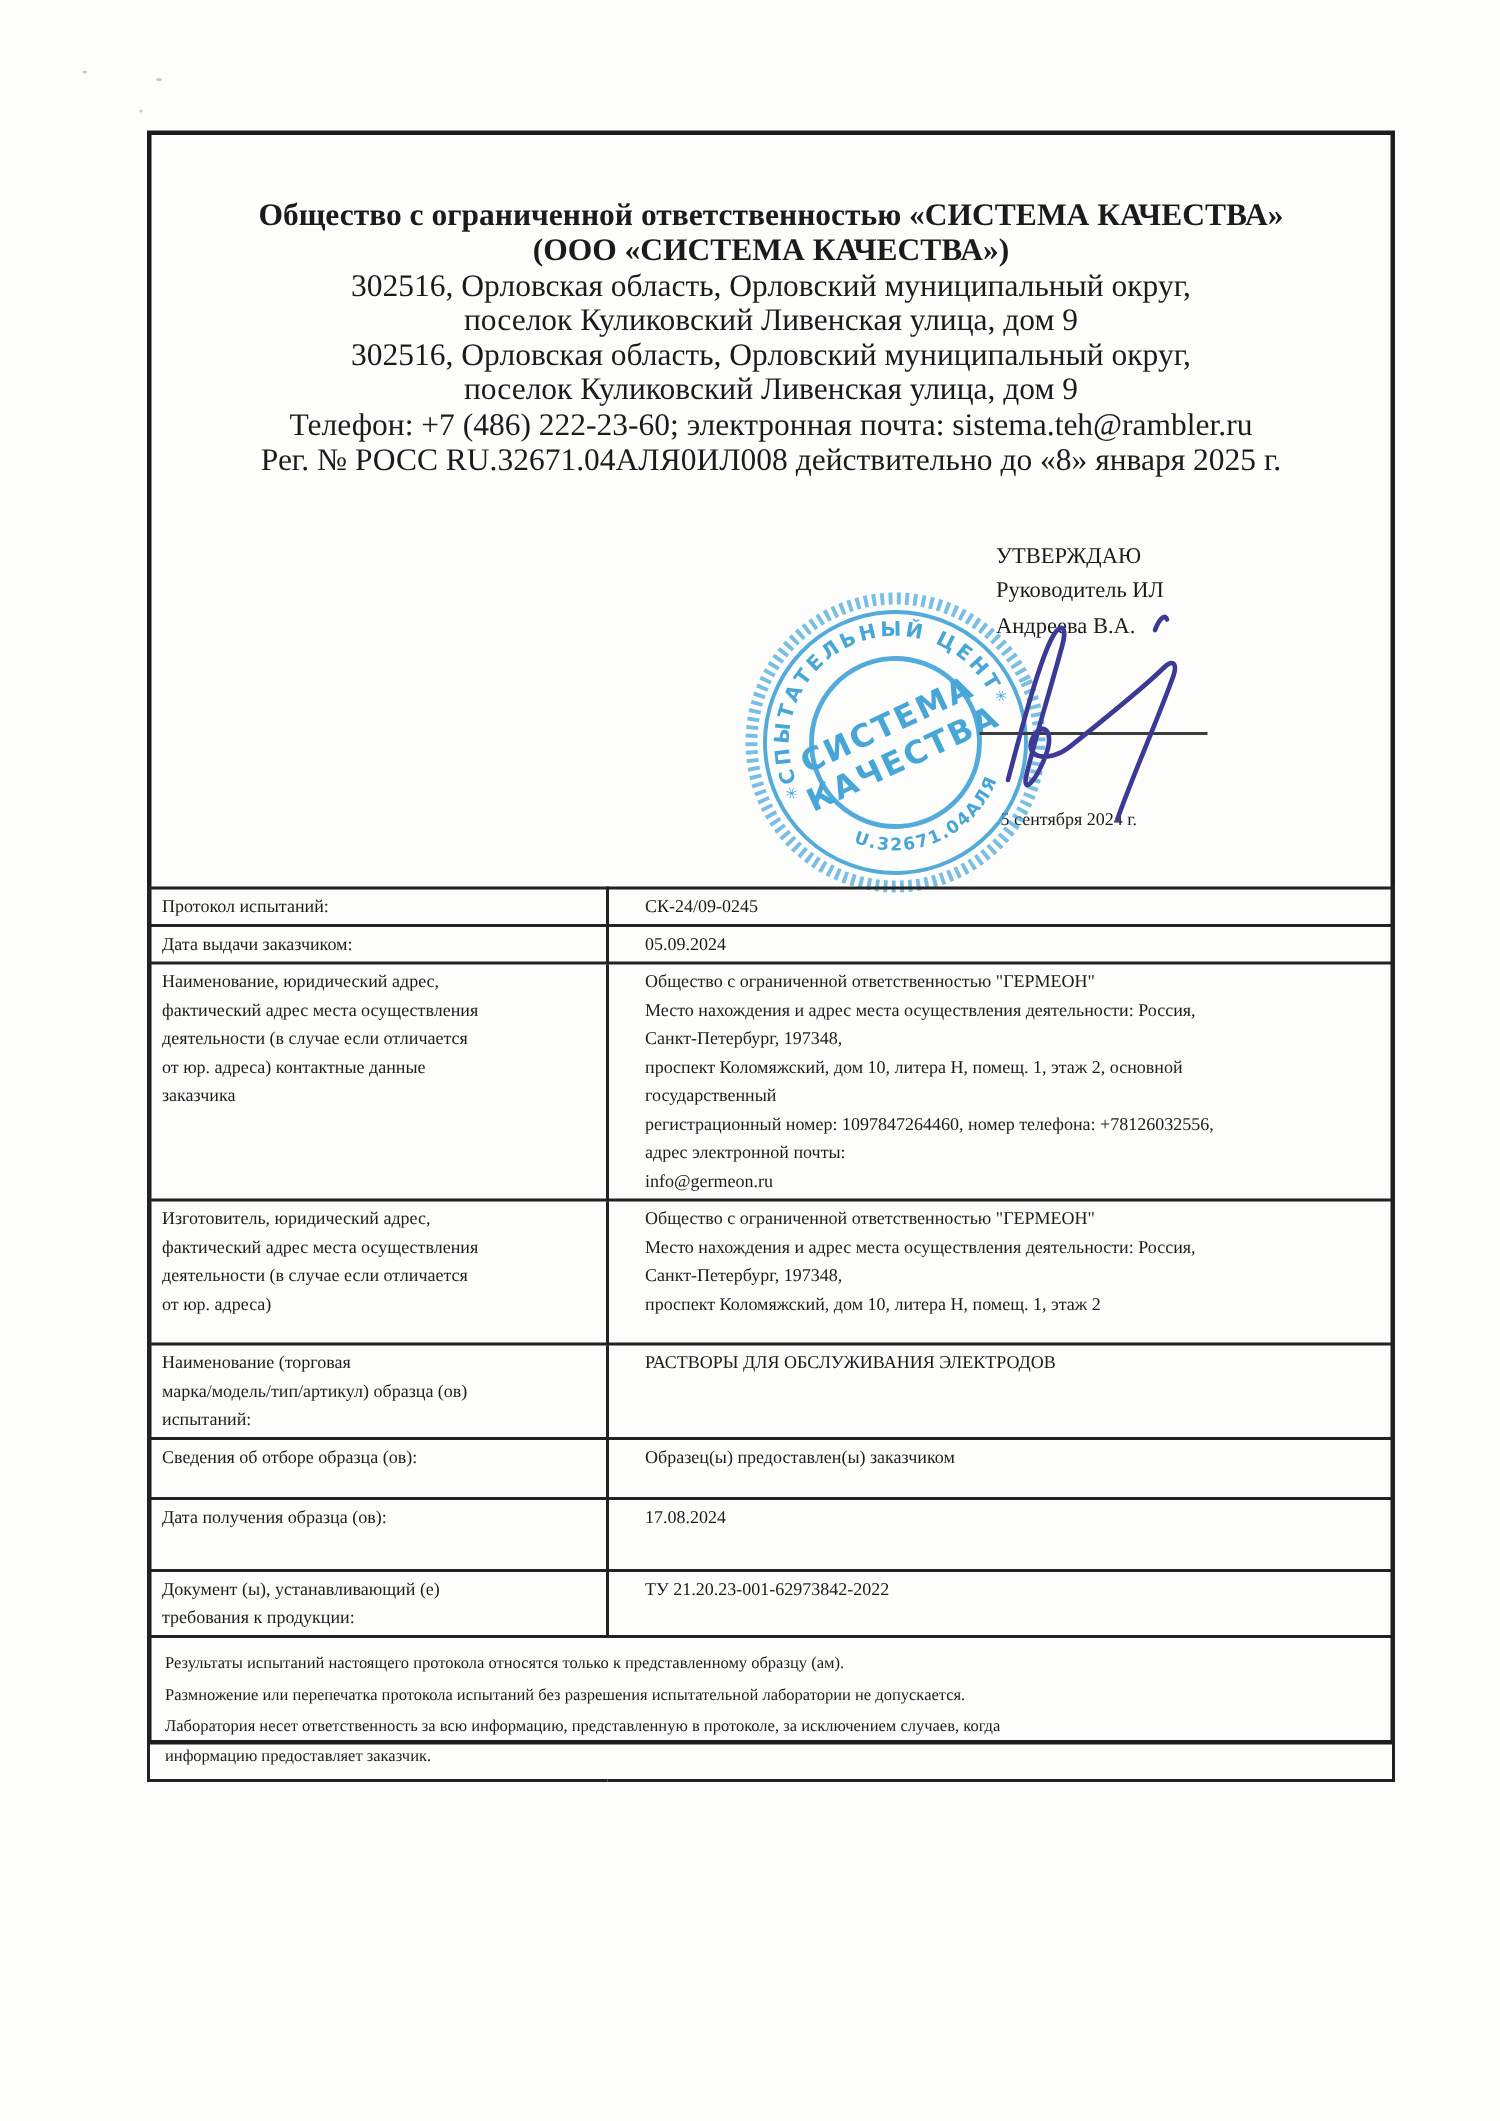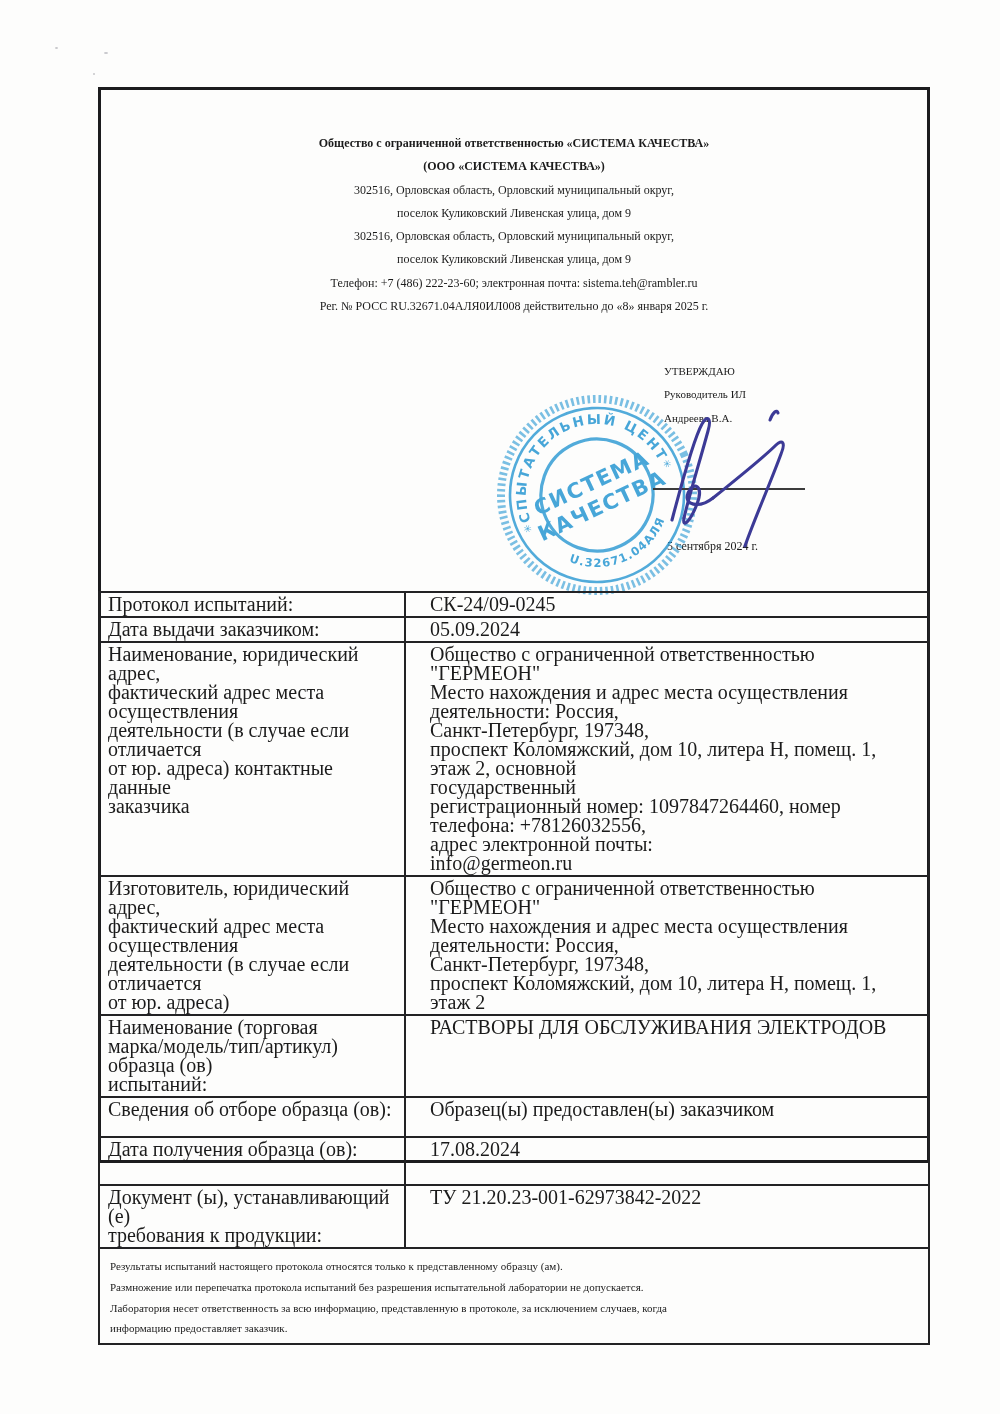--- a/index.html
+++ b/index.html
@@ -13,39 +13,39 @@
     overflow:hidden;
   }
   .speck { position:absolute; background:#9a9aa2; border-radius:50%; opacity:.55; }
   .doc-frame {
     position:absolute; left:98px; top:87px;
     width:832px; height:1076px;
     border:3px solid #1c1c1e;
   }
   
   .head-block { padding-top:42px; text-align:center; }
-  .head-block div { font-size:12px; line-height:23.3px; }
+  .head-block div { font-size:21px; line-height:23.3px; }
   .head-block .b { font-weight:bold; }
   
-  .approve-block { position:absolute; left:563px; top:270px; font-size:11px; line-height:23.3px; }
+  .approve-block { position:absolute; left:563px; top:270px; font-size:15px; line-height:23.3px; }
   .approve-date { position:absolute; left:566px; top:449px; font-size:12px; }
   
   .stamp { position:absolute; left:381px; top:290px; width:230px; height:230px; opacity:.88; }
   
   .sig-line { position:absolute; left:552px; top:398px; width:152px; height:2px; background:#3c3c3c; }
   .signature { position:absolute; left:540px; top:308px; width:180px; height:160px; }
   
   .info-table {
     position:absolute; left:-3px; top:501px; width:832px;
     border-collapse:collapse; table-layout:fixed;
   }
   .info-table td {
     border:2px solid #222224;
     vertical-align:top;
-    font-size:20px; line-height:19px;
+    font-size:12px; line-height:19px;
     white-space:pre-line;
     overflow:hidden;
   }
   .info-table td.lbl { padding:2px 6px 2px 8px; }
   .info-table td.val { padding:2px 8px 2px 24px;margin-left:20px; }
   .info-table td.foot { padding:7px 10px 4px 10px; line-height:20.8px; font-size:11px; }
 </style>
 </head>
 <body>
 

